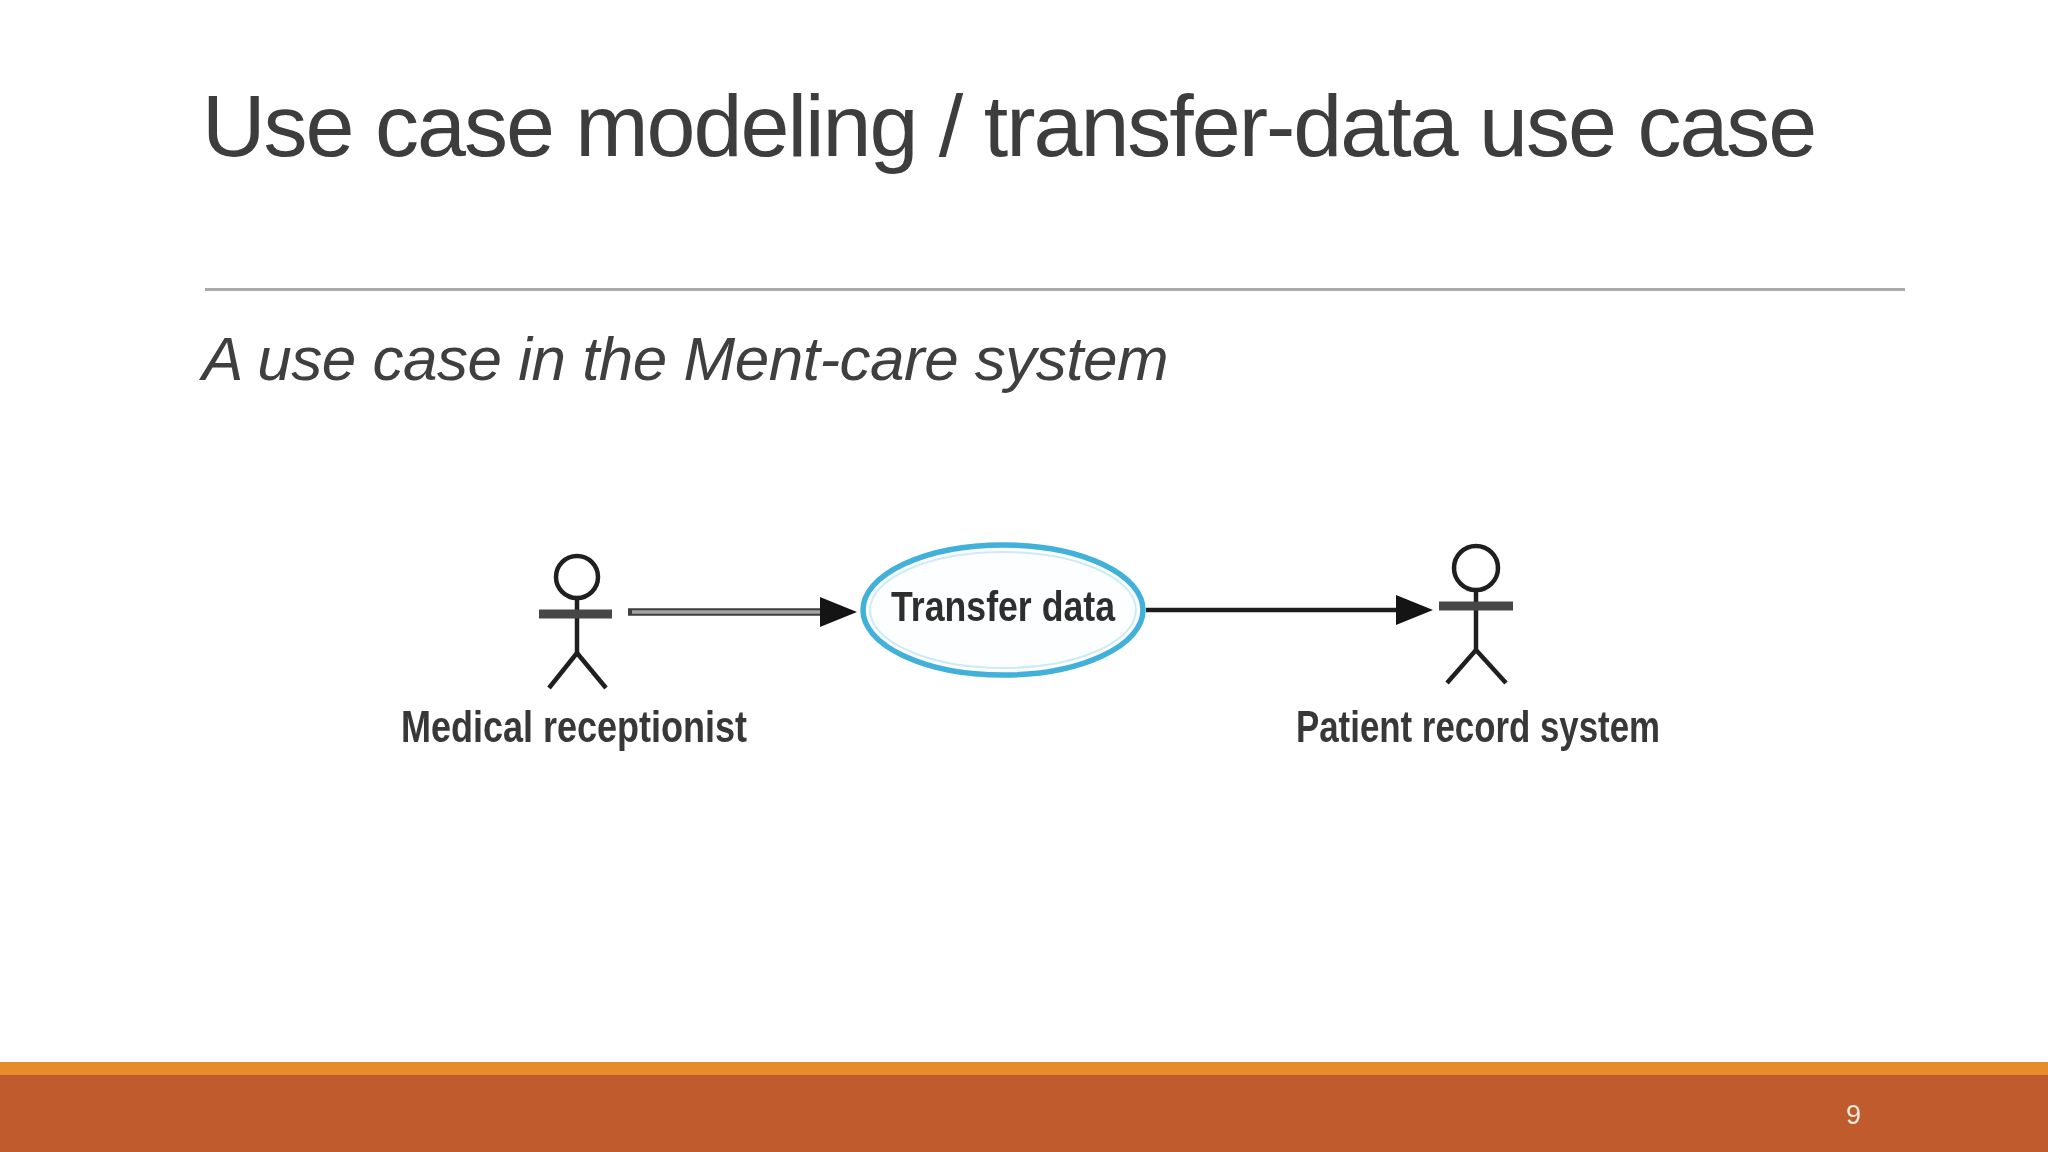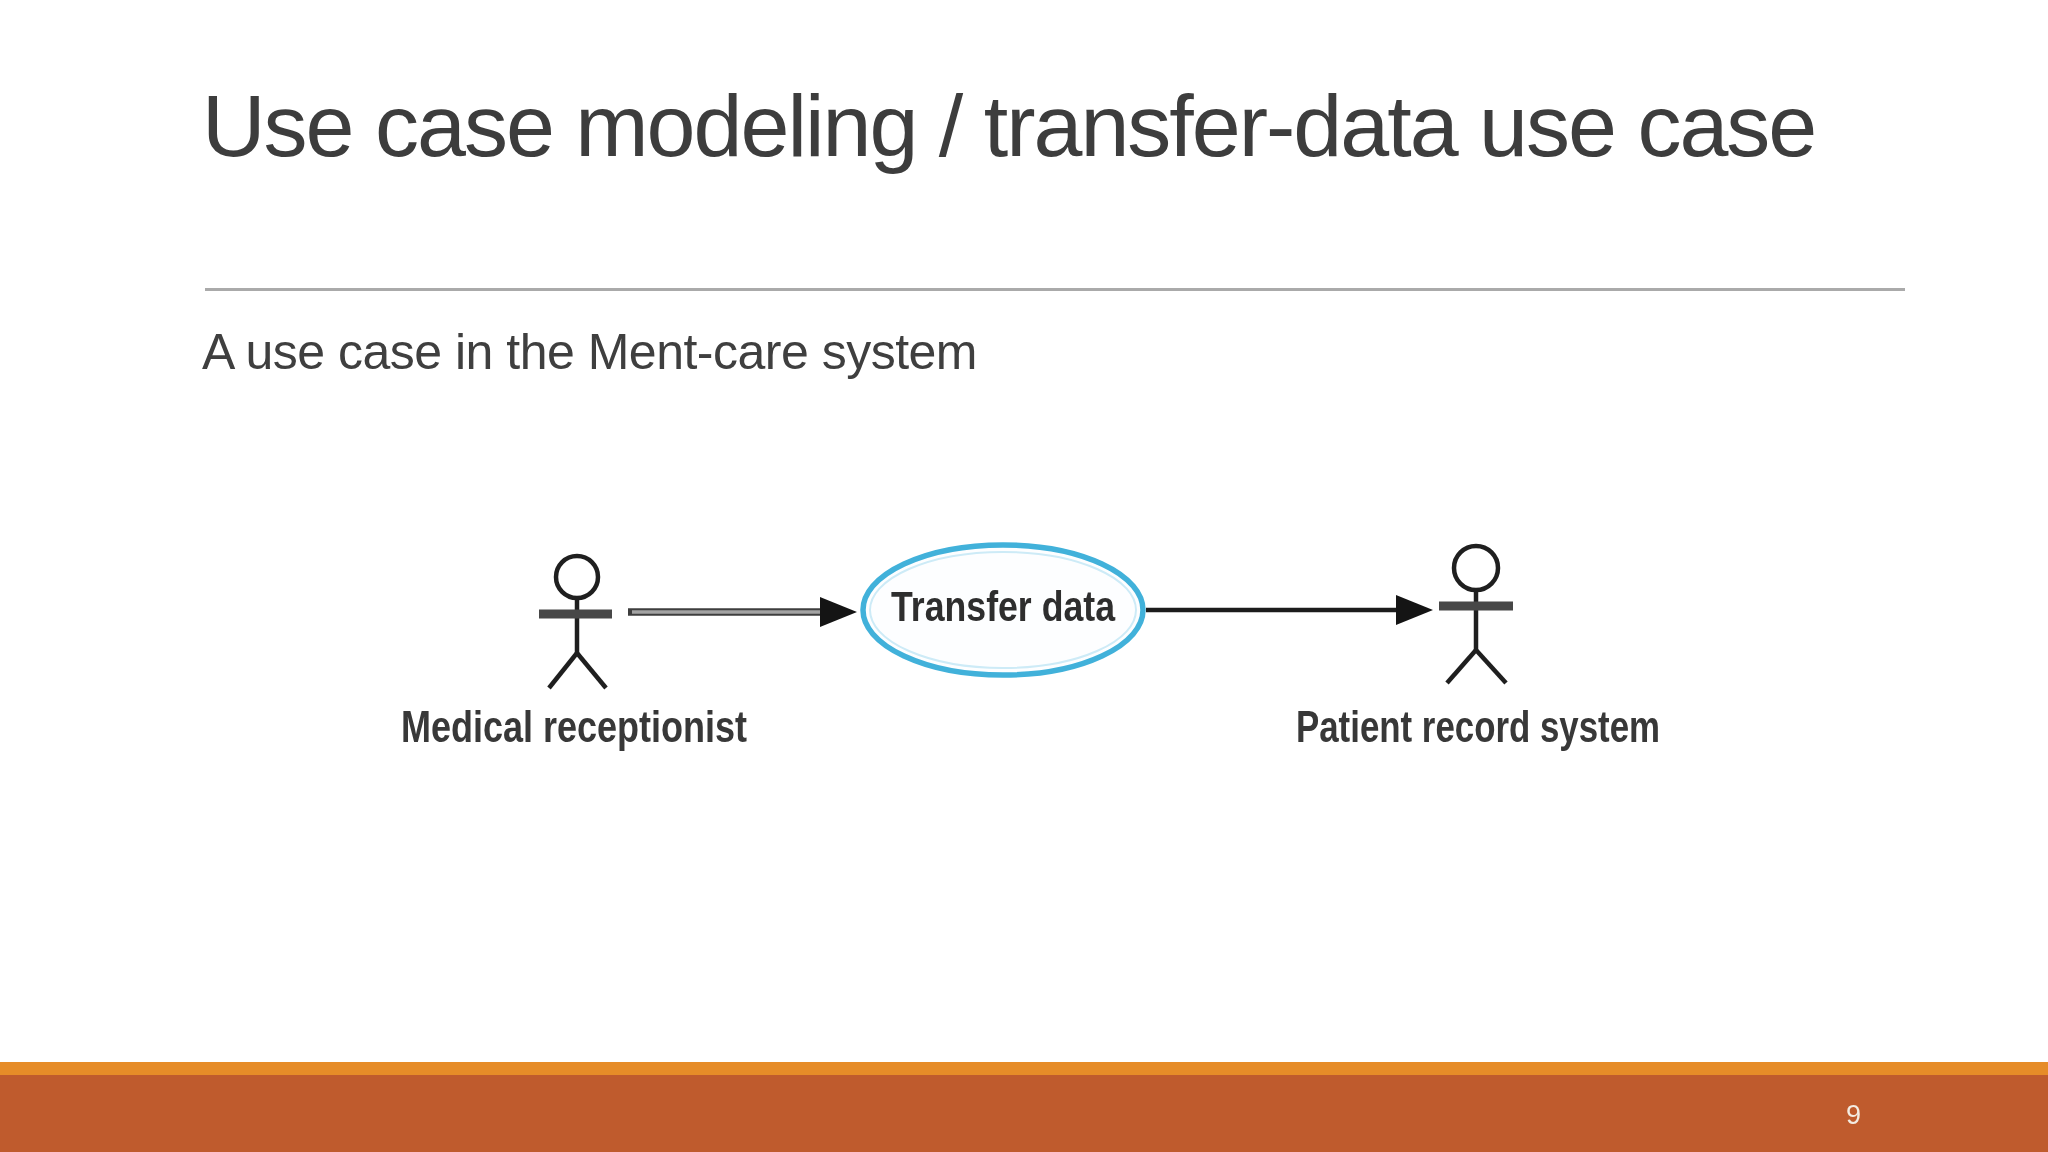--- a/index.html
+++ b/index.html
@@ -34,24 +34,25 @@
     top: 288px;
     width: 1700px;
     height: 3px;
     background: #aaaaaa;
   }
   .subtitle {
     position: absolute;
     left: 202px;
     top: 323px;
     margin: 0;
-    font-size: 50px;
+    font-size: 62px;
     font-weight: 400;
     letter-spacing: -0.5px;
     color: #3f3f3f;
+    font-style: italic;
   }
   .diagram-svg {
     position: absolute;
     left: 0;
     top: 0;
   }
   .diagram-svg text {
     font-family: "Liberation Sans", sans-serif;
   }
   .footer-strip {

